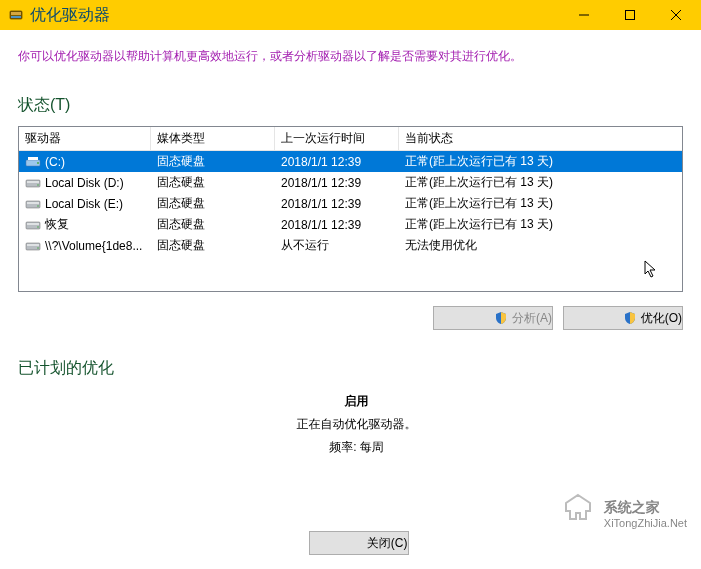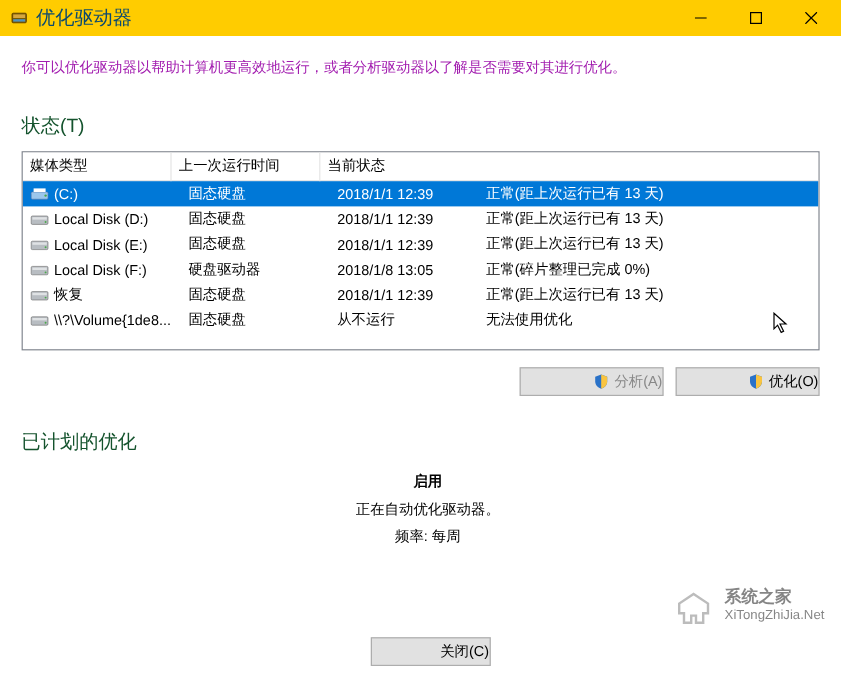--- a/index.html
+++ b/index.html
@@ -152,21 +152,21 @@
       margin-bottom: 6px;
     }
     .watermark {
       position: absolute;
       right: 14px;
       bottom: 40px;
       opacity: 0.55;
       color: #222;
       font-size: 14px;
       display: flex;
-      align-items: flex-start;
+      align-items: flex-end;
       gap: 6px;
       pointer-events: none;
     }
     .watermark-logo {
       width: 40px; height: 40px;
     }
     .bottom-btn-row {
       position: absolute;
       bottom: 14px;
       left: 16px; right: 0;
@@ -212,20 +212,21 @@
   </div>
 </div>
 
 <div class="content">
   <div class="description">你可以优化驱动器以帮助计算机更高效地运行，或者分析驱动器以了解是否需要对其进行优化。</div>
 
   <div class="section-label">状态(T)</div>
 
   <div class="table-container">
     <div class="table-header">
+      <div class="col col-drive">驱动器</div>
       <div class="col col-media">媒体类型</div>
       <div class="col col-lastrun">上一次运行时间</div>
       <div class="col col-status">当前状态</div>
     </div>
     <div class="table-body" id="table-body">
         <div class="table-row selected">
           <div class="cell cell-drive">
             <span class="drive-icon">
               <svg width="16" height="14" viewBox="0 0 16 14">
                 <rect x="1" y="5" width="14" height="6" rx="1" fill="#9cc7ec" stroke="#5577aa" stroke-width="0.5"></rect>
@@ -261,35 +262,20 @@
                 <rect x="1" y="4" width="14" height="7" rx="1" fill="#b8bdc2" stroke="#666" stroke-width="0.5"></rect>
                 <rect x="2" y="5" width="12" height="2" fill="#dfe2e4"></rect>
                 <circle cx="13" cy="9" r="0.8" fill="#4aa94a"></circle>
               </svg>
             </span>
             <span>Local Disk (E:)</span>
           </div>
           <div class="cell cell-media">固态硬盘</div>
           <div class="cell cell-lastrun">2018/1/1 12:39</div>
           <div class="cell cell-status">正常(距上次运行已有 13 天)</div>
-        </div>
-        <div class="table-row">
-          <div class="cell cell-drive">
-            <span class="drive-icon">
-              <svg width="16" height="14" viewBox="0 0 16 14">
-                <rect x="1" y="4" width="14" height="7" rx="1" fill="#b8bdc2" stroke="#666" stroke-width="0.5"></rect>
-                <rect x="2" y="5" width="12" height="2" fill="#dfe2e4"></rect>
-                <circle cx="13" cy="9" r="0.8" fill="#4aa94a"></circle>
-              </svg>
-            </span>
-            <span>Local Disk (F:)</span>
-          </div>
-          <div class="cell cell-media">硬盘驱动器</div>
-          <div class="cell cell-lastrun">2018/1/8 13:05</div>
-          <div class="cell cell-status">正常(碎片整理已完成 0%)</div>
         </div>
         <div class="table-row">
           <div class="cell cell-drive">
             <span class="drive-icon">
               <svg width="16" height="14" viewBox="0 0 16 14">
                 <rect x="1" y="4" width="14" height="7" rx="1" fill="#b8bdc2" stroke="#666" stroke-width="0.5"></rect>
                 <rect x="2" y="5" width="12" height="2" fill="#dfe2e4"></rect>
                 <circle cx="13" cy="9" r="0.8" fill="#4aa94a"></circle>
               </svg>
             </span>

